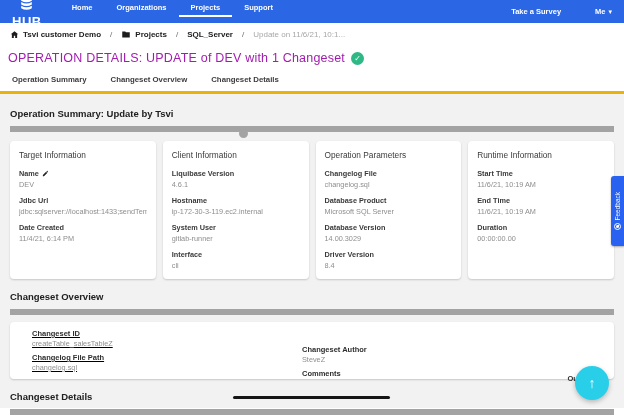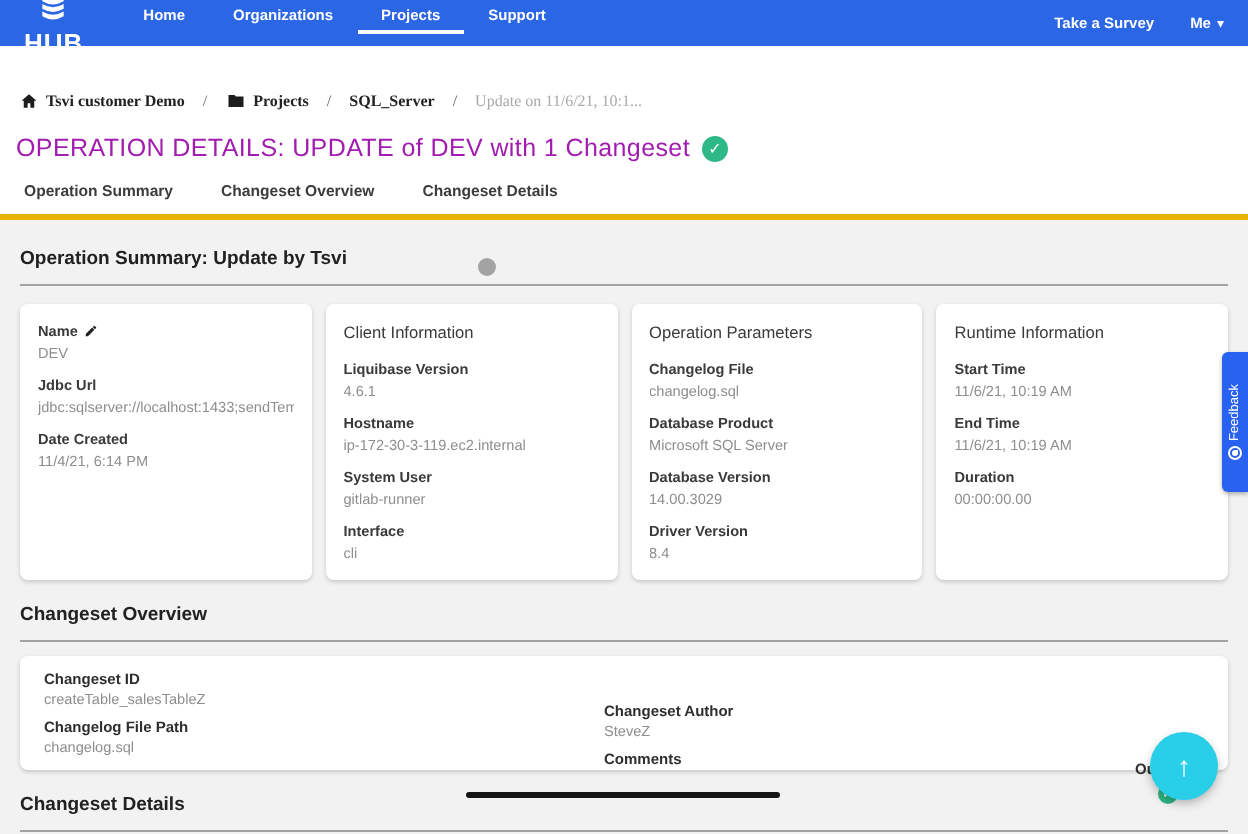--- a/index.html
+++ b/index.html
@@ -8,57 +8,57 @@
   .root { position:relative; width:624px; height:417px; background:#fff; }
 
   
   .topnav { height:23px; background:#2b66e4; display:flex; align-items:center; color:#fff; padding:0 12px; }
   .brand { display:flex; align-items:center; gap:4px; margin-right:18px; cursor:pointer;flex-direction:column; }
   .brand-name { font-size:13px; font-weight:bold; letter-spacing:.5px; }
   .nav-items { display:flex; height:23px; }
   .nav-item { font-size:7.5px; font-weight:bold; padding:0 12px; display:flex; align-items:center;
     height:17px; border-bottom:2px solid transparent; cursor:pointer; }
   .nav-item.active { border-bottom-color:#fff; }
-  .nav-right { margin-left:auto; display:flex; gap:18px; }
+  .nav-right { margin-left:auto; display:flex; gap:34px; }
   .nav-right-item { font-size:7.5px; font-weight:bold; cursor:pointer; display:flex; align-items:center; gap:3px; }
   .caret { font-size:7px; }
 
   
-  .breadcrumb { display:flex; align-items:flex-start; gap:9px; padding:23px 10px 8px 10px;font-family:Liberation Serif, serif; }
+  .breadcrumb { display:flex; align-items:flex-start; gap:9px; padding:7px 10px 8px 10px; }
   .crumb { font-size:8px; font-weight:bold; color:#212121; display:flex; align-items:center; gap:4px; cursor:pointer; }
   .crumb-sep { font-size:8px; color:#666; }
   .crumb.muted { color:#a8a8a8; font-weight:normal; cursor:default; }
 
   
   .title-row { display:flex; align-items:center; gap:6px; padding:4px 10px 2px 8px; }
   .page-title { font-size:12.5px; color:#a21caf; letter-spacing:.2px; }
   .check-badge { width:13px; height:13px; border-radius:50%; background:#2eb885; color:#fff;
     font-size:8px; font-weight:bold; display:flex; align-items:center; justify-content:center; flex:0 0 auto; }
   .tabs { display:flex; gap:24px; padding:8px 12px 0 12px; border-bottom:3px solid #eab308; }
   .tab { font-size:7.8px; font-weight:bold; color:#3c3c3c; padding-bottom:7px; cursor:pointer; }
 
   
   .main { background:#f2f2f2; height:314px; padding:0; }
   .section-heading { font-size:9.5px; font-weight:bold; color:#212121; margin:0 10px;
-    padding:12px 0 7px 0; border-bottom:1px solid #a3a3a3; }
+    padding:12px 0 7px 0; border-bottom:6px solid #a3a3a3; }
   .section-heading.first { padding-top:14px; }
 
   .cards { display:flex; gap:7px; margin:9px 10px 0 10px; }
   .card { background:#fff; flex:1 1 0; border-radius:4px; box-shadow:0 1px 2px rgba(0,0,0,.18);
     padding:9px 9px; height:138px; overflow:hidden; }
   .card-title { font-size:8.3px; color:#3a3a3a; margin-bottom:9px; }
   .field { margin-bottom:7px; }
   .field-label { font-size:7.3px; font-weight:bold; color:#3a3a3a; display:flex; align-items:center; gap:3px; }
   .field-value { font-size:7.3px; color:#8e8e8e; margin-top:2px; white-space:nowrap; overflow:hidden; }
   .edit-icon { display:inline-flex; cursor:pointer; }
 
   
   .overview-card { position:relative; background:#fff; margin:7px 10px 0 10px; border-radius:4px;
     box-shadow:0 1px 2px rgba(0,0,0,.18); height:57px; padding:8px 12px; }
-  .ov-col-left { position:absolute; left:12px; top:7px; }
+  .ov-col-left { position:absolute; left:22px; top:7px;text-decoration:underline; }
   .ov-col-mid { position:absolute; left:292px; top:7px;margin-top:16px; }
   .ov-field { margin-bottom:5px; }
   .ov-label { font-size:7.5px; font-weight:bold; color:#2e2e2e; }
   .ov-value { font-size:7.3px; color:#8e8e8e; margin-top:1px; }
   .ov-outcome { position:absolute; right:14px; top:14px; display:flex; flex-direction:column; align-items:center; gap:3px;margin-top:38px; }
   .ov-outcome .check-badge { width:10px; height:10px; font-size:6.5px; }
 
   
   .feedback-tab { position:absolute; right:0; top:176px; width:13px; height:70px; background:#2962f0;
     border-radius:3px 0 0 3px; display:flex; flex-direction:column; align-items:center;
@@ -135,20 +135,21 @@
     <span class="tab">Changeset Overview</span>
     <span class="tab">Changeset Details</span>
   </div>
 
   <div class="main">
     <div class="section-heading first">Operation Summary: Update by Tsvi</div>
 
     <div class="cards">
 
       <div class="card">
+        <div class="card-title">Target Information</div>
         <div class="field">
           <div class="field-label">
             <span>Name</span>
             <span class="edit-icon">
               <svg width="7" height="7" viewBox="0 0 24 24">
                   <path fill="#212121" d="M3 17.25V21h3.75L17.8 9.94l-3.75-3.75L3 17.25zM20.7 7.04c.39-.39.39-1.02 0-1.41l-2.34-2.34c-.39-.39-1.02-.39-1.41 0l-1.83 1.83 3.75 3.75 1.83-1.83z"></path>
                 </svg>
             </span>
           </div>
           <div class="field-value">DEV</div>

